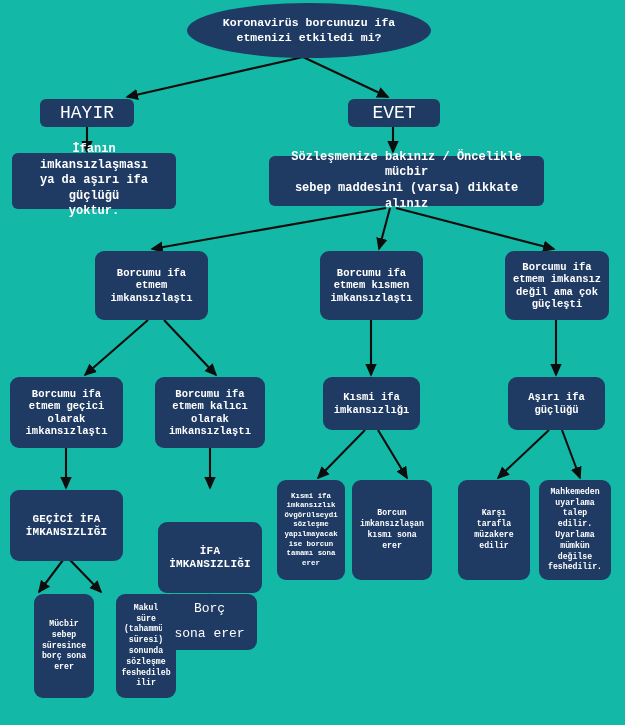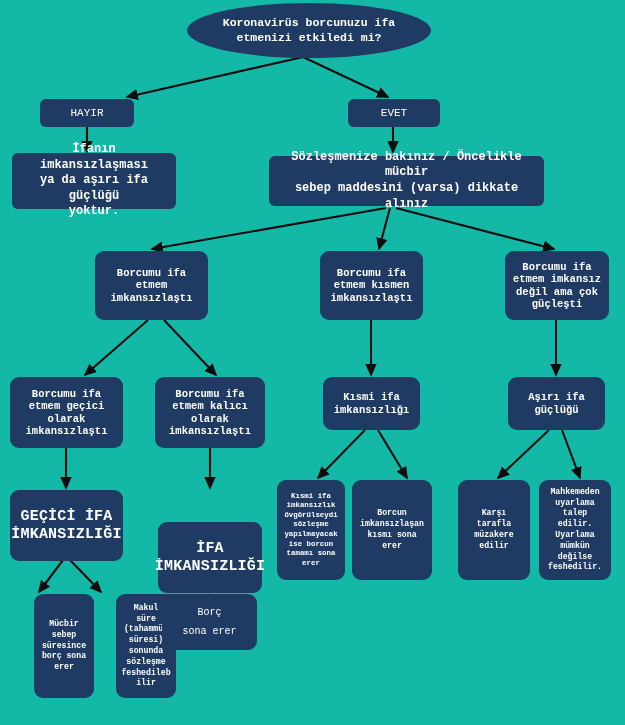--- a/index.html
+++ b/index.html
@@ -40,60 +40,60 @@
   }
   .node.ellipse {
     border-radius: 50%;
     background: #1f3a63;
     font-size: 11.5px;
     line-height: 1.25;
   }
   .node.pill {
     border-radius: 6px;
     font-weight: normal;
-    font-size: 11px;
+    font-size: 18px;
   }
   .node.wide {
     border-radius: 6px;
     font-weight: bold;
     font-size: 12px;
     line-height: 1.3;
   }
   .node.mid {
     font-size: 10.5px;
     font-weight: bold;
     border-radius: 9px;
   }
   .node.leafbig {
     font-size: 10.5px;
     font-weight: bold;
     border-radius: 9px;
   }
   .node.caps {
-    font-size: 15px;
+    font-size: 11px;
     font-weight: bold;
     border-radius: 9px;
     letter-spacing: 0.2px;
   }
   .node.tiny {
     font-size: 7.4px;
     font-weight: bold;
     border-radius: 9px;
     line-height: 1.3;
     padding: 2px 2px;
   }
   .node.small {
     font-size: 8.2px;
     font-weight: bold;
     border-radius: 9px;
     line-height: 1.32;
     padding: 2px 13px;
   }
   .node.borc {
-    font-size: 10px;
+    font-size: 13px;
     font-weight: normal;
     border-radius: 9px;
     line-height: 1.9;
   }
 </style>
 </head>
 <body>
 
 <div id="canvas">
 

